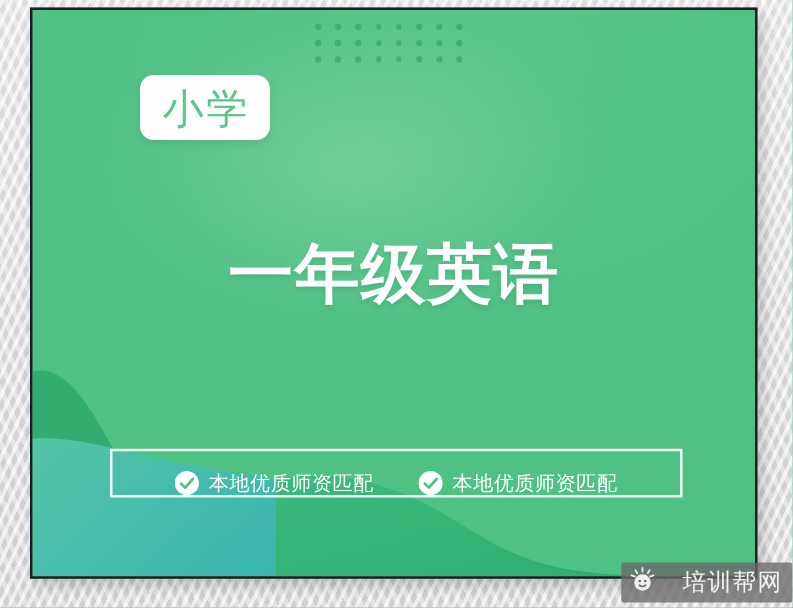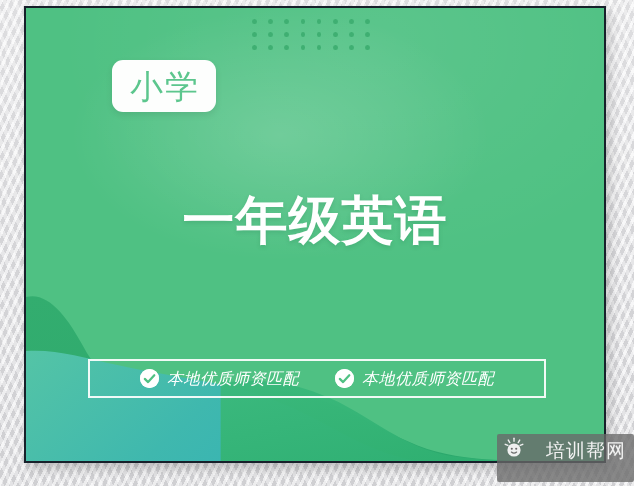--- a/index.html
+++ b/index.html
@@ -130,24 +130,23 @@
   
   #feature-bar {
     position: absolute;
     left: 62px;
     top: 351px;
     width: 458px;
     height: 39px;
     border: 2px solid rgba(255,255,255,0.92);
     box-sizing: border-box;
     display: flex;
-    align-items: center;
+    align-items: flex-end;
     justify-content: center;
     gap: 36px;
-    font-style: italic;
   }
   .feature-item {
     display: flex;
     align-items: center;
     gap: 8px;
   }
   .check-icon {
     width: 19px;
     height: 19px;
     border-radius: 50%;
@@ -165,21 +164,21 @@
     line-height: 1;
     white-space: nowrap;
   }
 
   
   #watermark {
     position: absolute;
     right: 0px;
     bottom: 4px;
     height: 32px;
-    padding: 0 8px 16px 6px;
+    padding: 0 8px 0 6px;
     background: rgba(105,105,105,0.78);
     display: flex;
     align-items: center;
     gap: 21px;
     border-radius: 2px;
   }
   #watermark .wm-text {
     color: #f2f2f2;
     font-size: 19px;
     line-height: 1;

